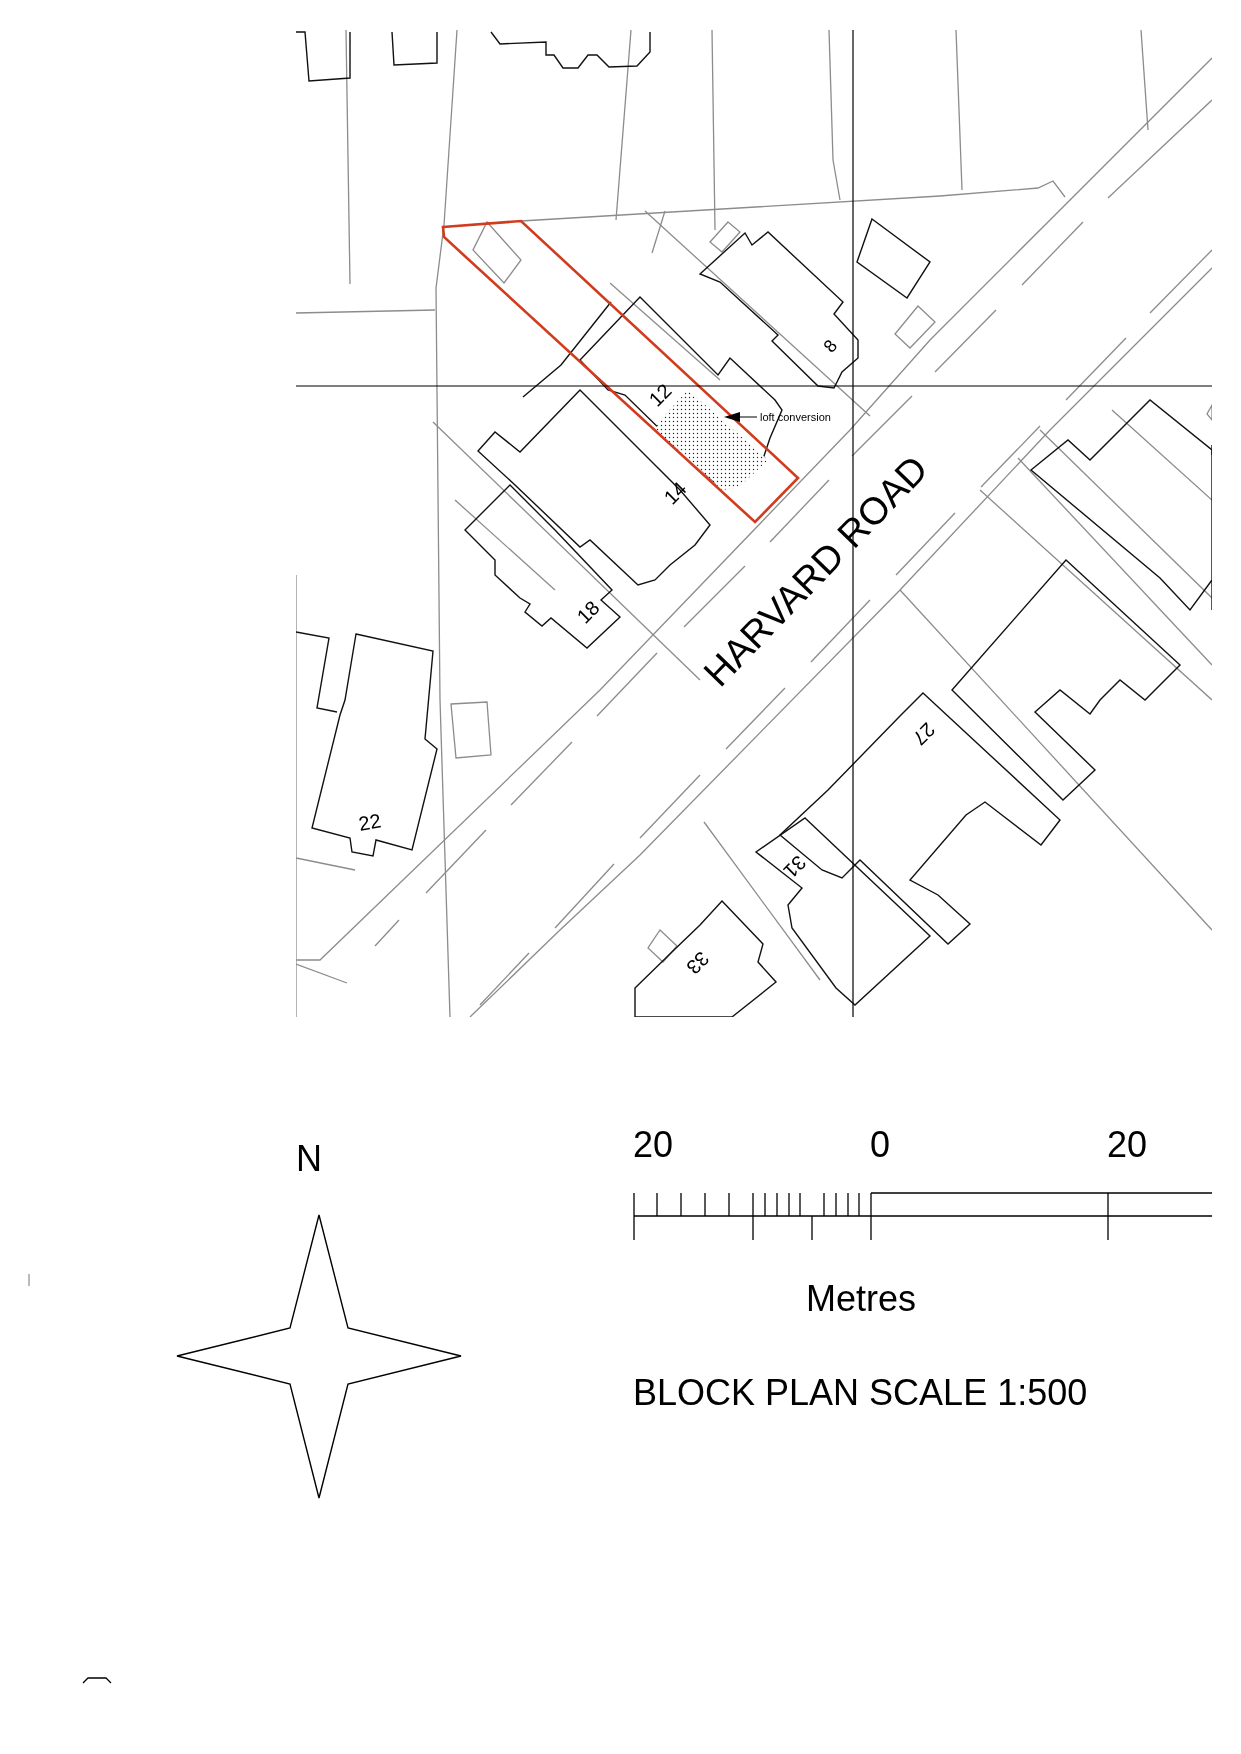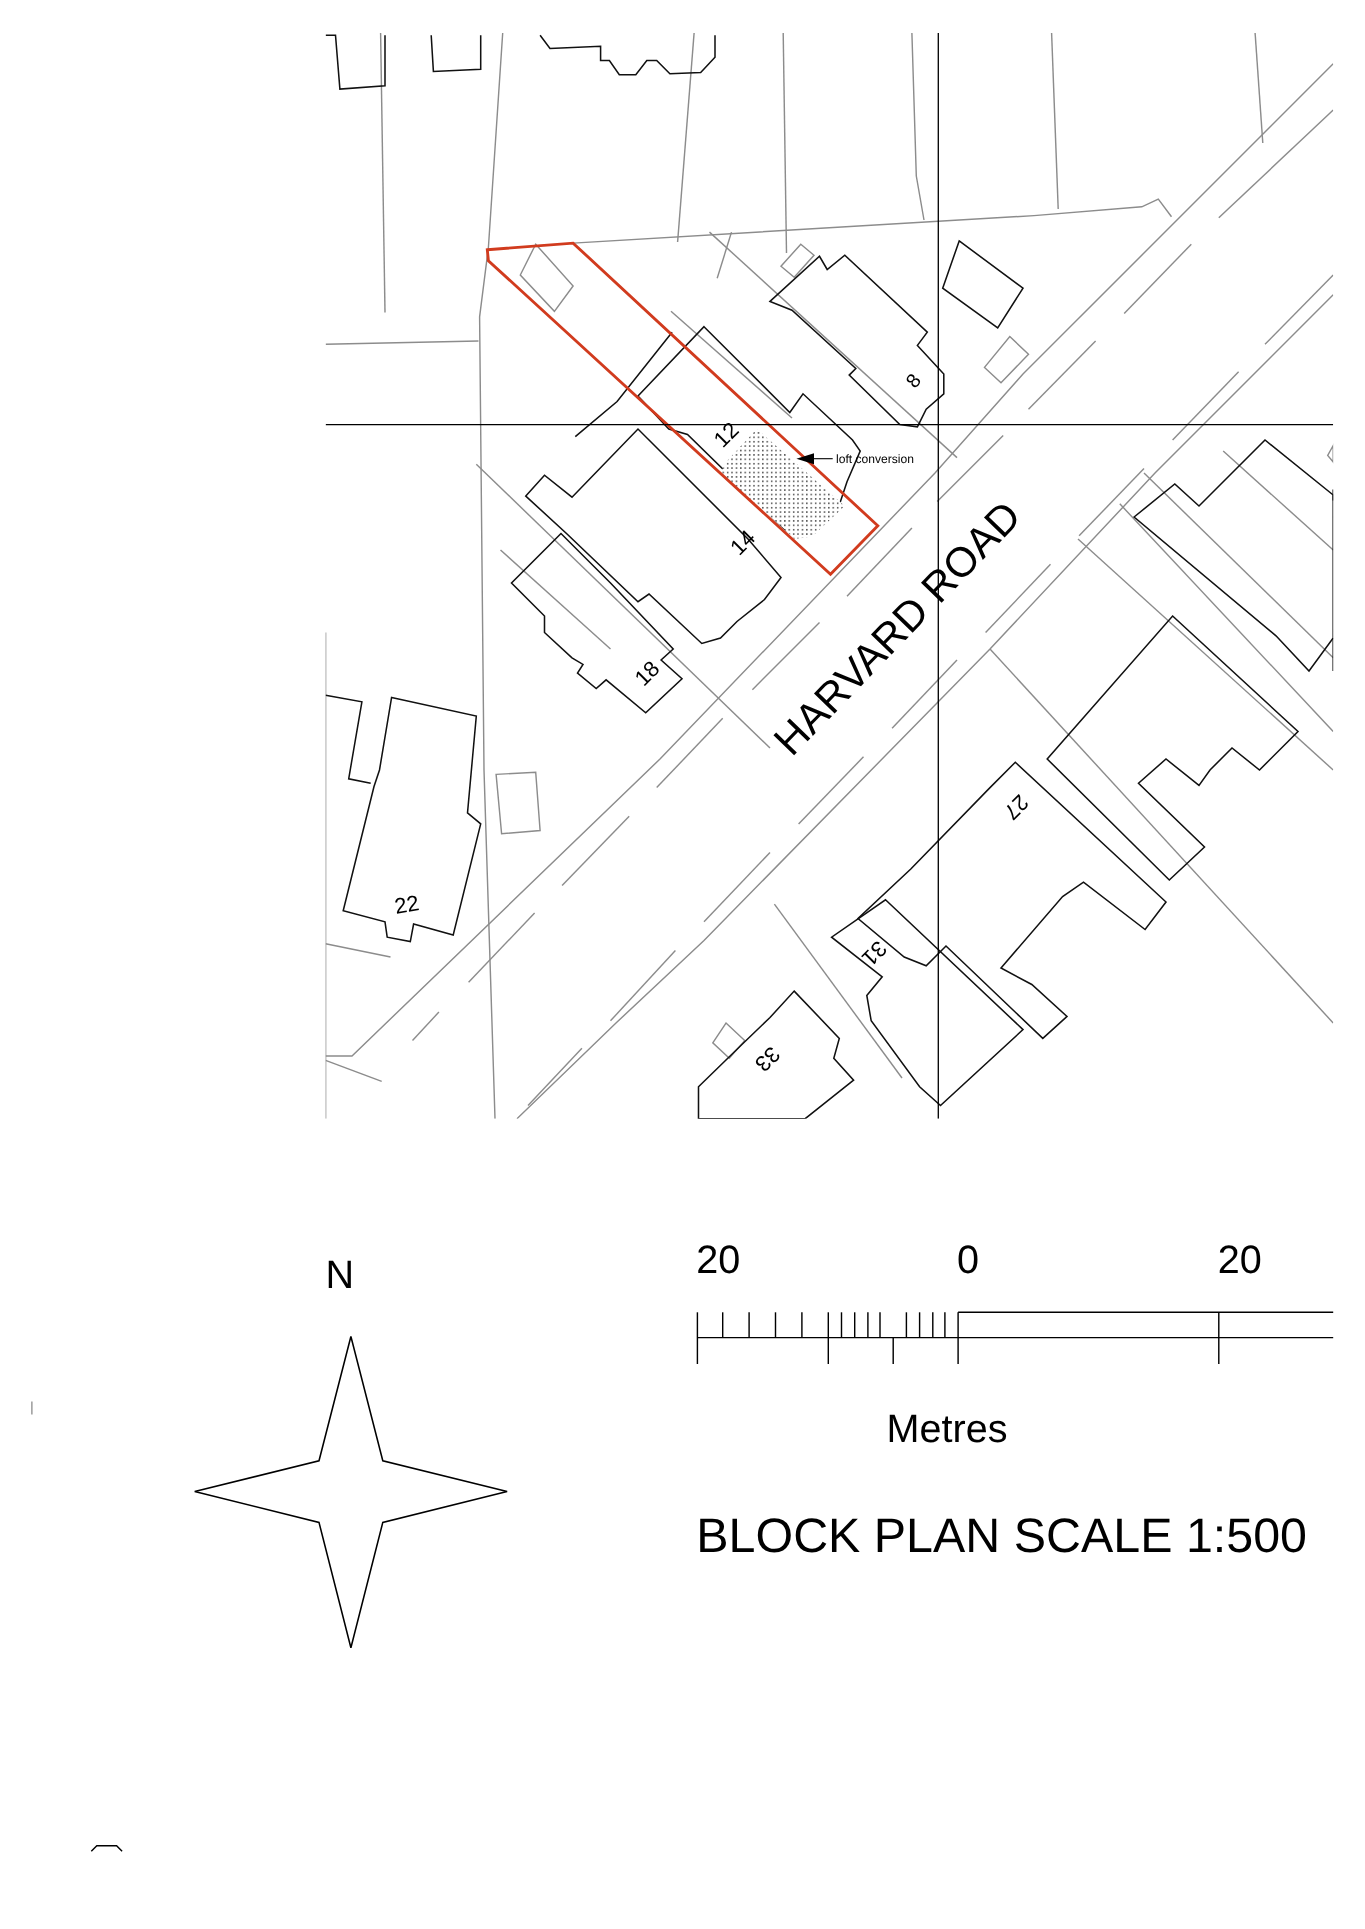--- a/index.html
+++ b/index.html
@@ -167,13 +167,13 @@
   <line x1="29" y1="1274" x2="29" y2="1286" stroke="#777" stroke-width="1"></line>
   <polyline points="83,1683 88,1678 106,1678 111,1683" fill="none" stroke="#000" stroke-width="1.3"></polyline>
 </svg>
 
 <div class="abs" style="left:296px;top:1138px;font-size:36px;">N</div>
 
 <div class="abs" style="left:633px;top:1124px;font-size:36px;">20</div>
 <div class="abs" style="left:870px;top:1124px;font-size:36px;">0</div>
 <div class="abs" style="left:1107px;top:1124px;font-size:36px;">20</div>
 <div class="abs" style="left:781px;top:1278px;font-size:36px;margin-left:25px;">Metres</div>
-<div class="abs" style="left:633px;top:1372px;font-size:44px;">BLOCK PLAN SCALE 1:500</div>
+<div class="abs" style="left:633px;top:1372px;font-size:36px;">BLOCK PLAN SCALE 1:500</div>
 
 </body></html>

